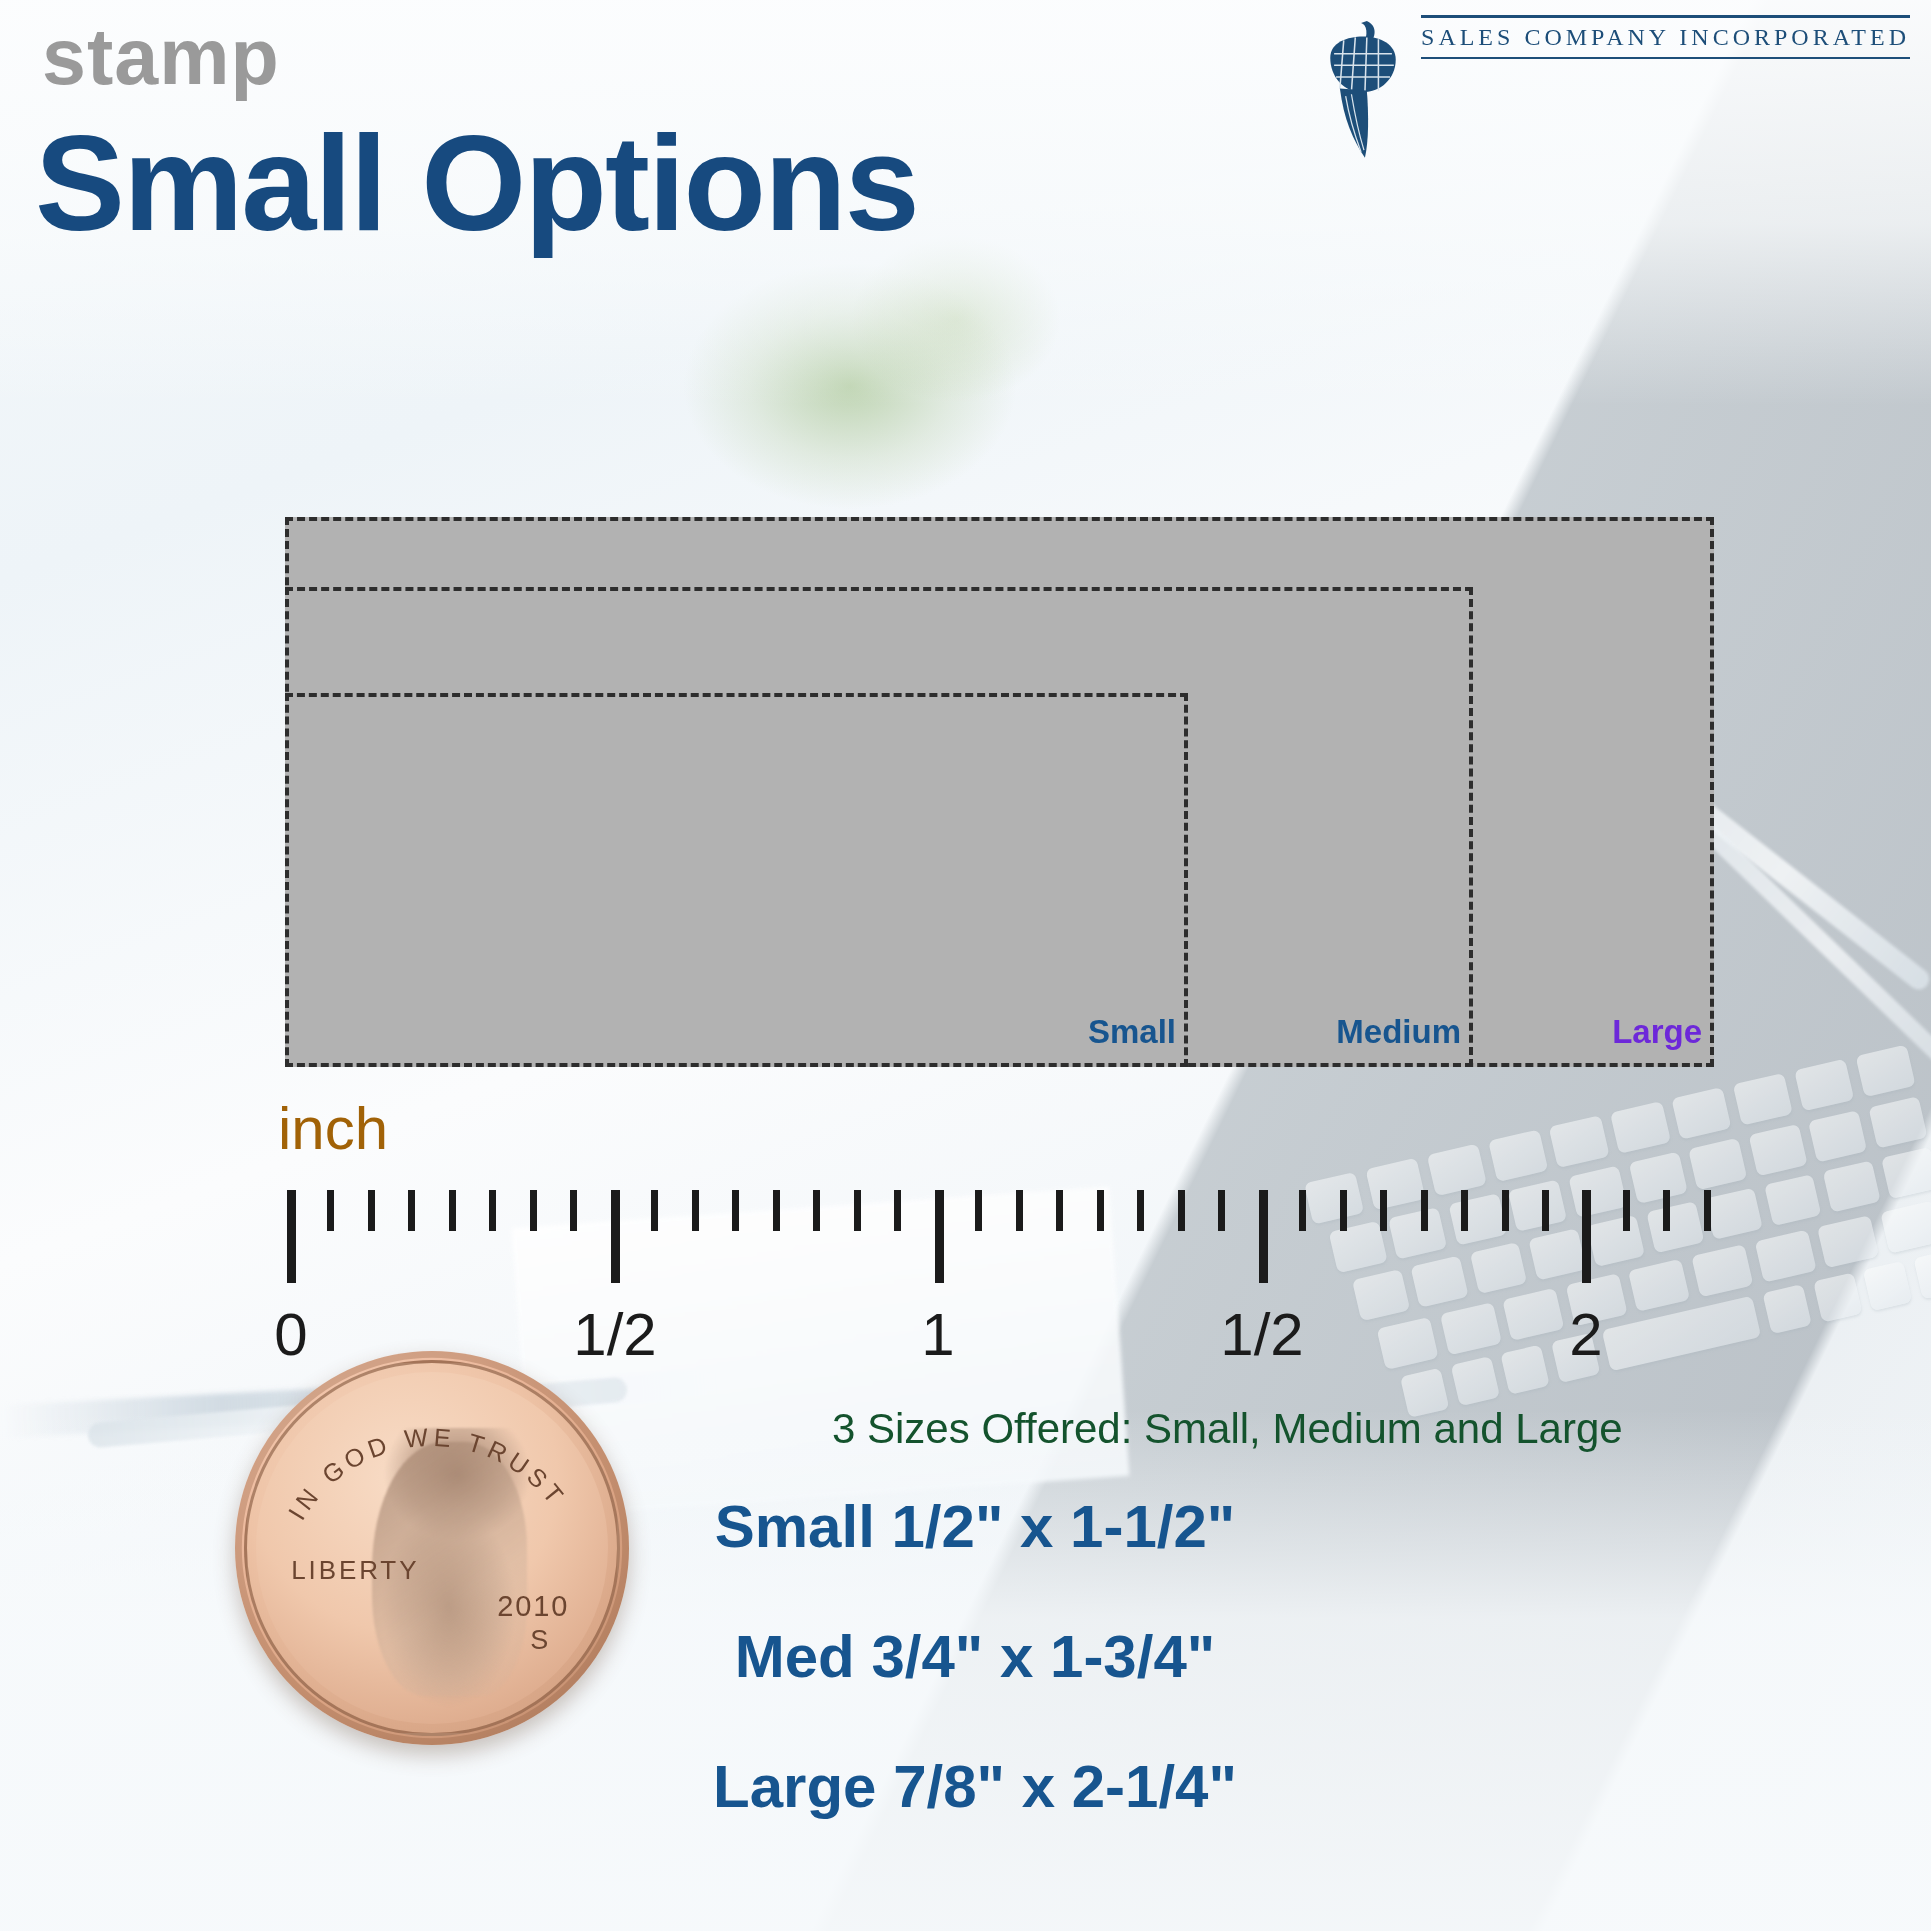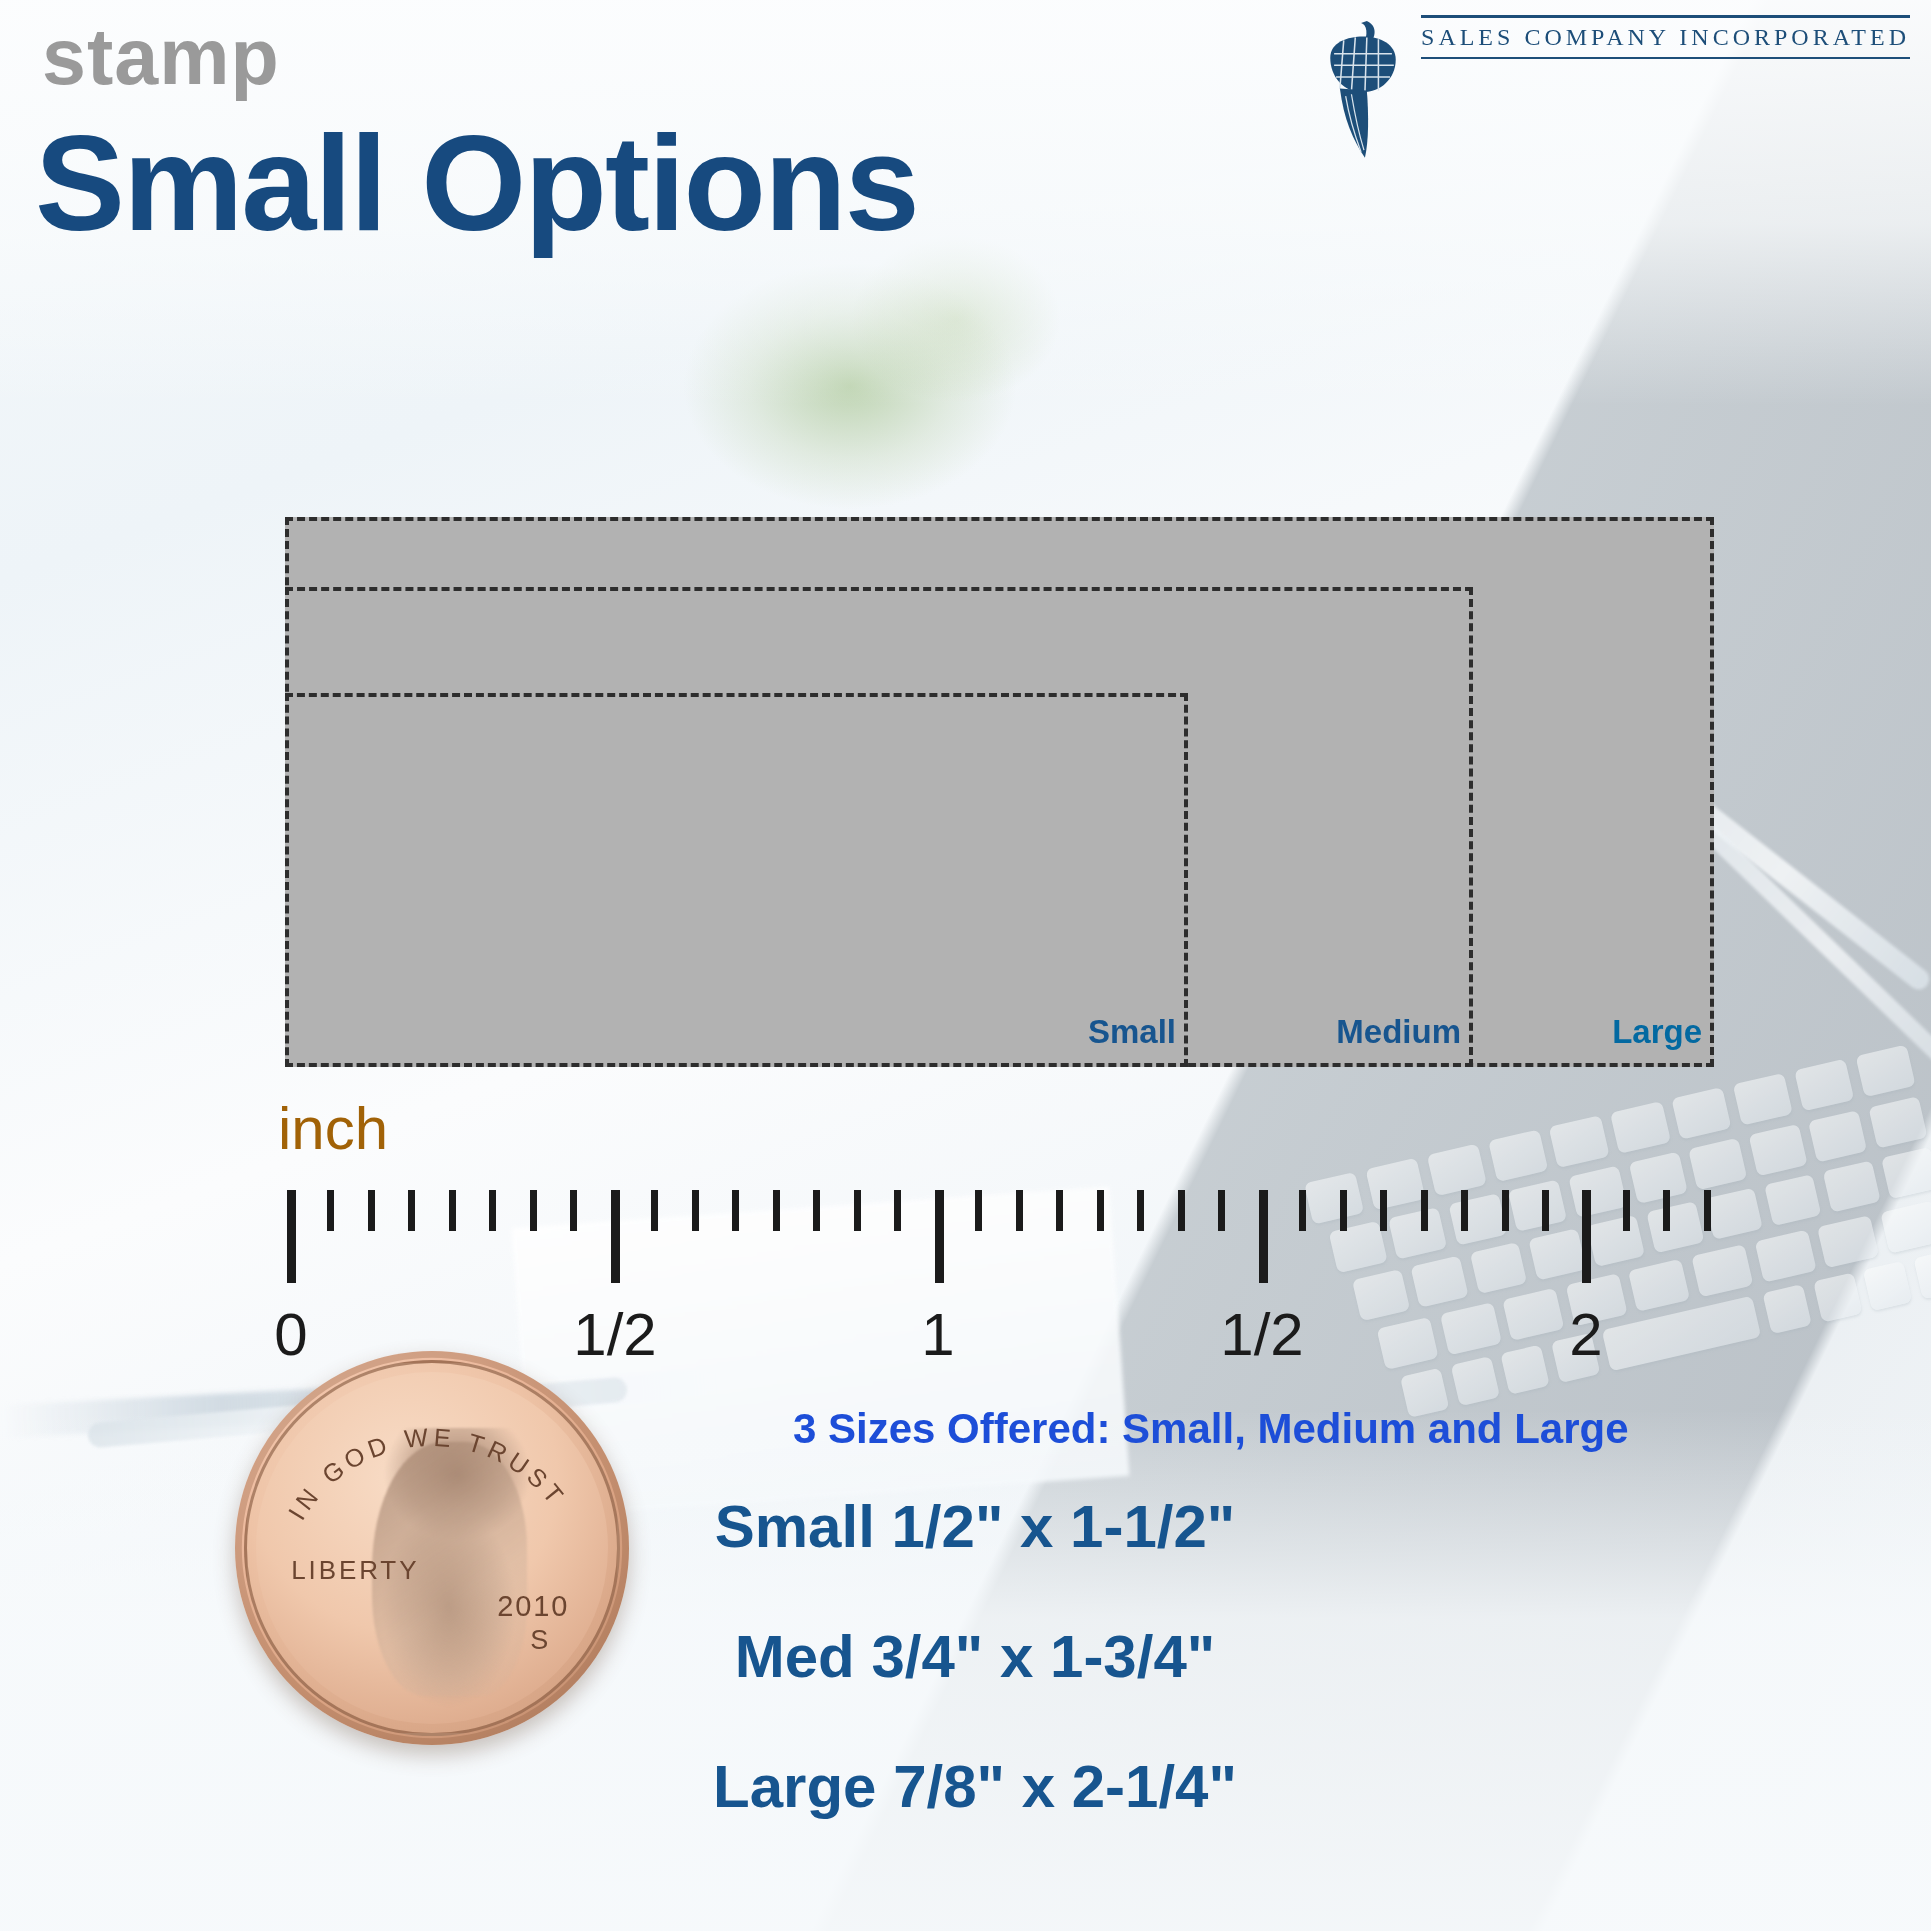--- a/index.html
+++ b/index.html
@@ -138,22 +138,22 @@
     position:absolute; right:11%; top:62%;
     font-size:29px; letter-spacing:1.9px; color:#6b4530; font-family:"Liberation Sans", sans-serif;
   }
   .coin-mint {
     position:absolute; right:17%; top:72%;
     font-size:27px; color:#6b4530; font-family:"Liberation Sans", sans-serif;
   }
 
   
   .offered {
-    position:absolute; left:793px; top:1405px;
-    font-size:42px; font-weight:700; color:#1d4ed8; white-space:nowrap;
+    position:absolute; left:832px; top:1405px;
+    font-size:42px; font-weight:400; color:#14532d; white-space:nowrap;
   }
   .sizeline {
     position:absolute; left:975px;
     font-size:60px; font-weight:700; color:#17558f; white-space:nowrap;
     transform:translateX(-50%);
   }
   .sizeline.l0 { top:1492px; }
   .sizeline.l1 { top:1622px; }
   .sizeline.l2 { top:1752px; }
 </style>
@@ -252,21 +252,21 @@
     <div class="logo-rule thin"></div>
   </div>
 </div>
 
 <div id="boxes">
     <div class="szbox" style="left: 285px; top: 693px; width: 903px; height: 374px; background: rgb(178, 178, 178); border-color: rgb(45, 45, 45); z-index: 10;"></div>
     <div class="szlabel" style="color: rgb(23, 85, 143); left: 1176px; top: 1013px; transform: translateX(-100%); z-index: 20;">Small</div>
     <div class="szbox" style="left: 285px; top: 587px; width: 1188px; height: 480px; background: rgb(178, 178, 178); border-color: rgb(45, 45, 45); z-index: 9;"></div>
     <div class="szlabel" style="color: rgb(23, 85, 143); left: 1461px; top: 1013px; transform: translateX(-100%); z-index: 20;">Medium</div>
     <div class="szbox" style="left: 285px; top: 517px; width: 1429px; height: 550px; background: rgb(178, 178, 178); border-color: rgb(45, 45, 45); z-index: 8;"></div>
-    <div class="szlabel" style="color: #0369a1; left: 1702px; top: 1013px; transform: translateX(-100%); z-index: 20;">Large</div>
+    <div class="szlabel" style="color: #6d28d9; left: 1702px; top: 1013px; transform: translateX(-100%); z-index: 20;">Large</div>
   </div>
 
 <div id="ruler">
   <div class="inch-word">inch</div>
 <div class="tick major" style="left: 287px; top: 1190px; background: rgb(27, 27, 27);"></div>
     <div class="rlabel" style="left: 291px; top: 1305px; color: rgb(27, 27, 27);">0</div>
     <div class="tick minor" style="left: 327px; top: 1190px; background: rgb(27, 27, 27);"></div>
     <div class="tick minor" style="left: 368px; top: 1190px; background: rgb(27, 27, 27);"></div>
     <div class="tick minor" style="left: 408px; top: 1190px; background: rgb(27, 27, 27);"></div>
     <div class="tick minor" style="left: 449px; top: 1190px; background: rgb(27, 27, 27);"></div>

